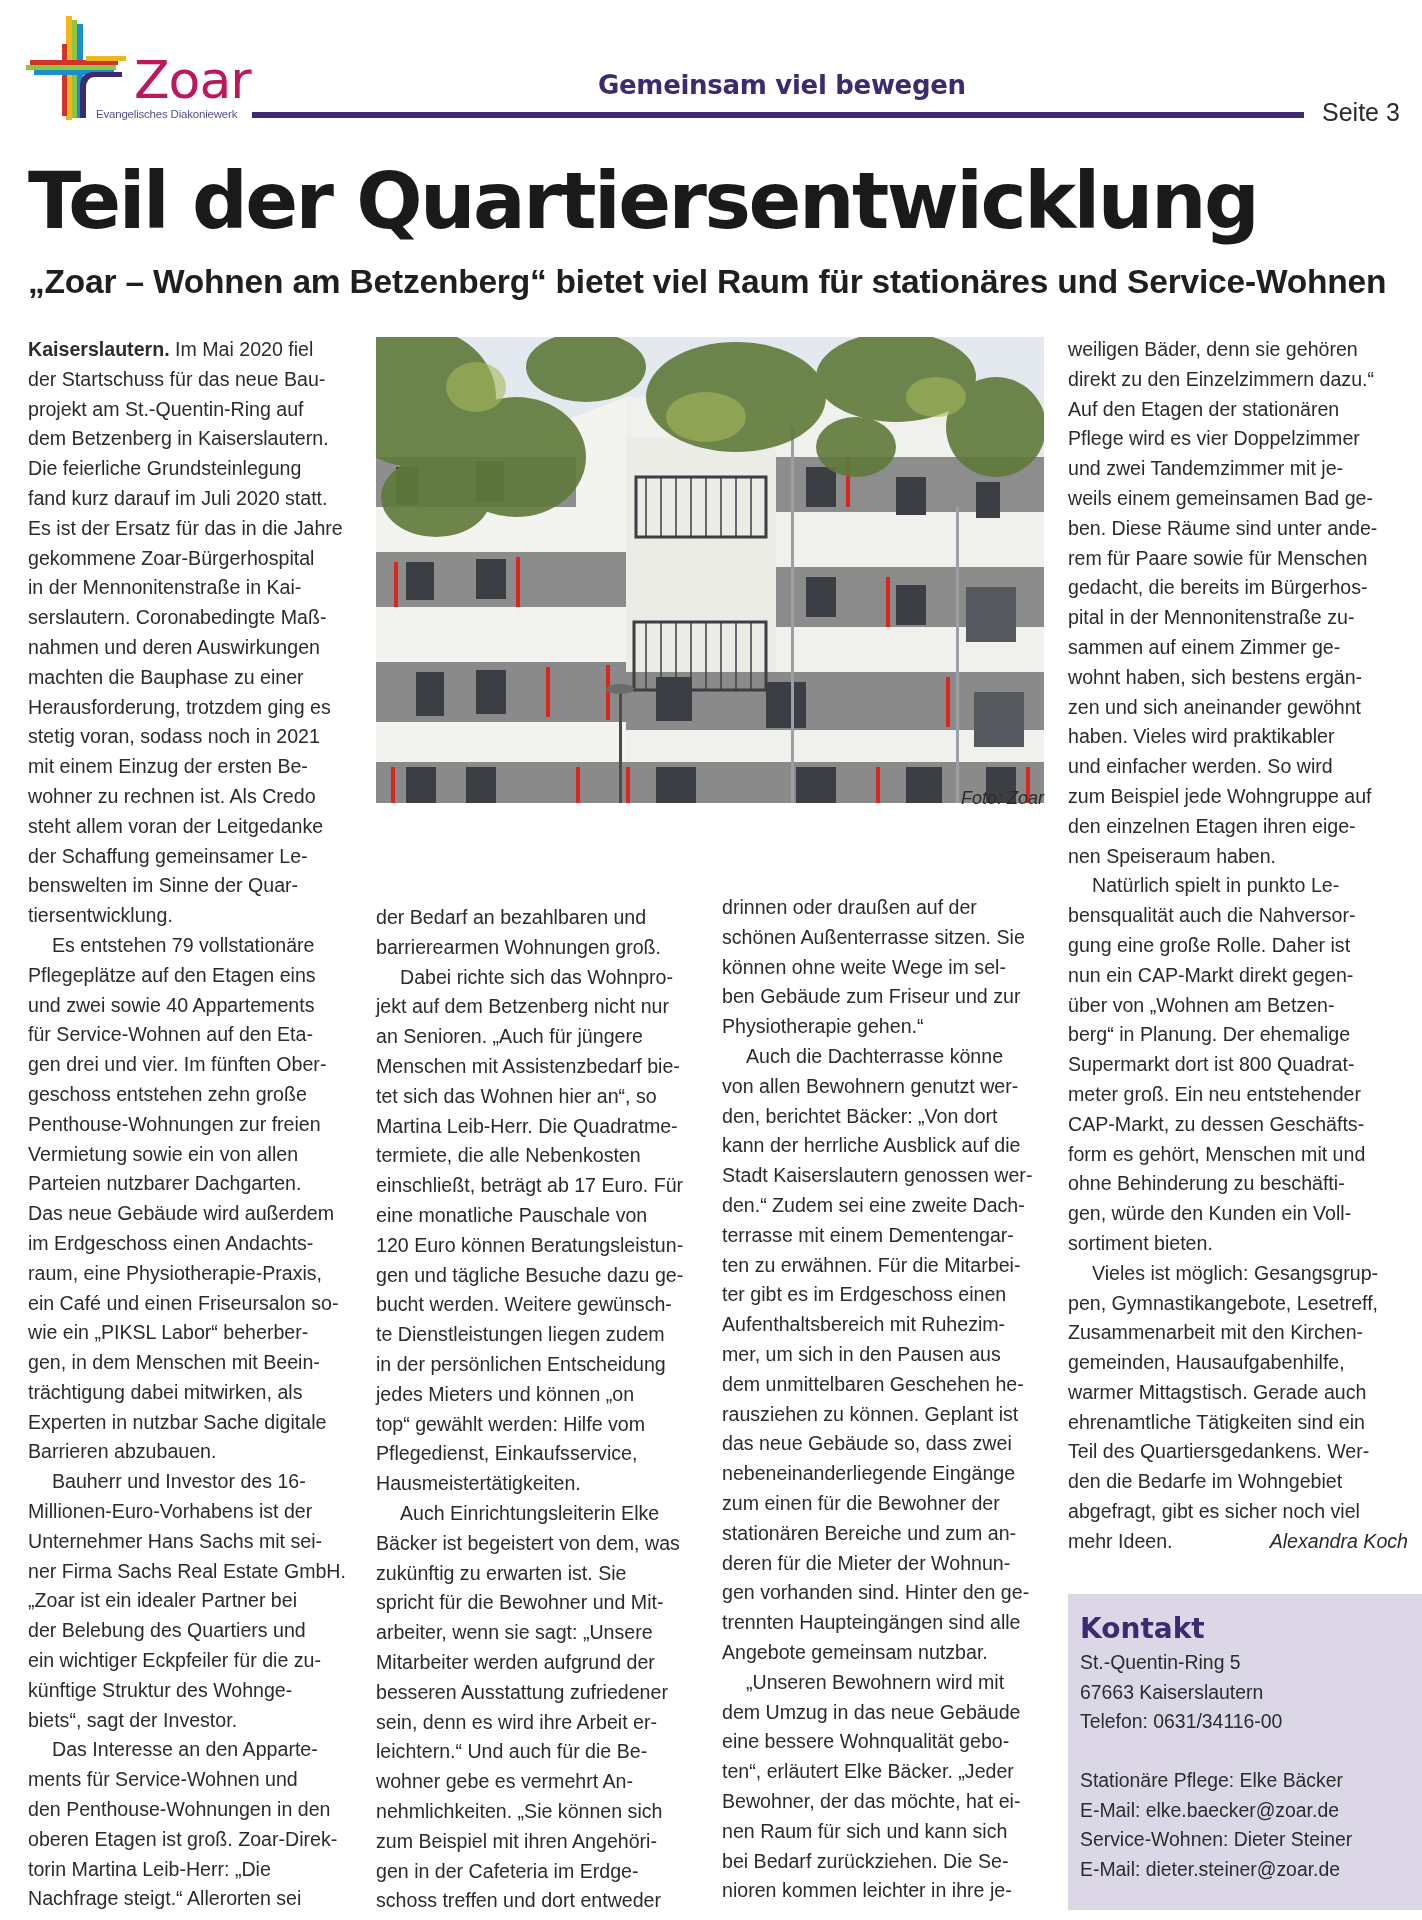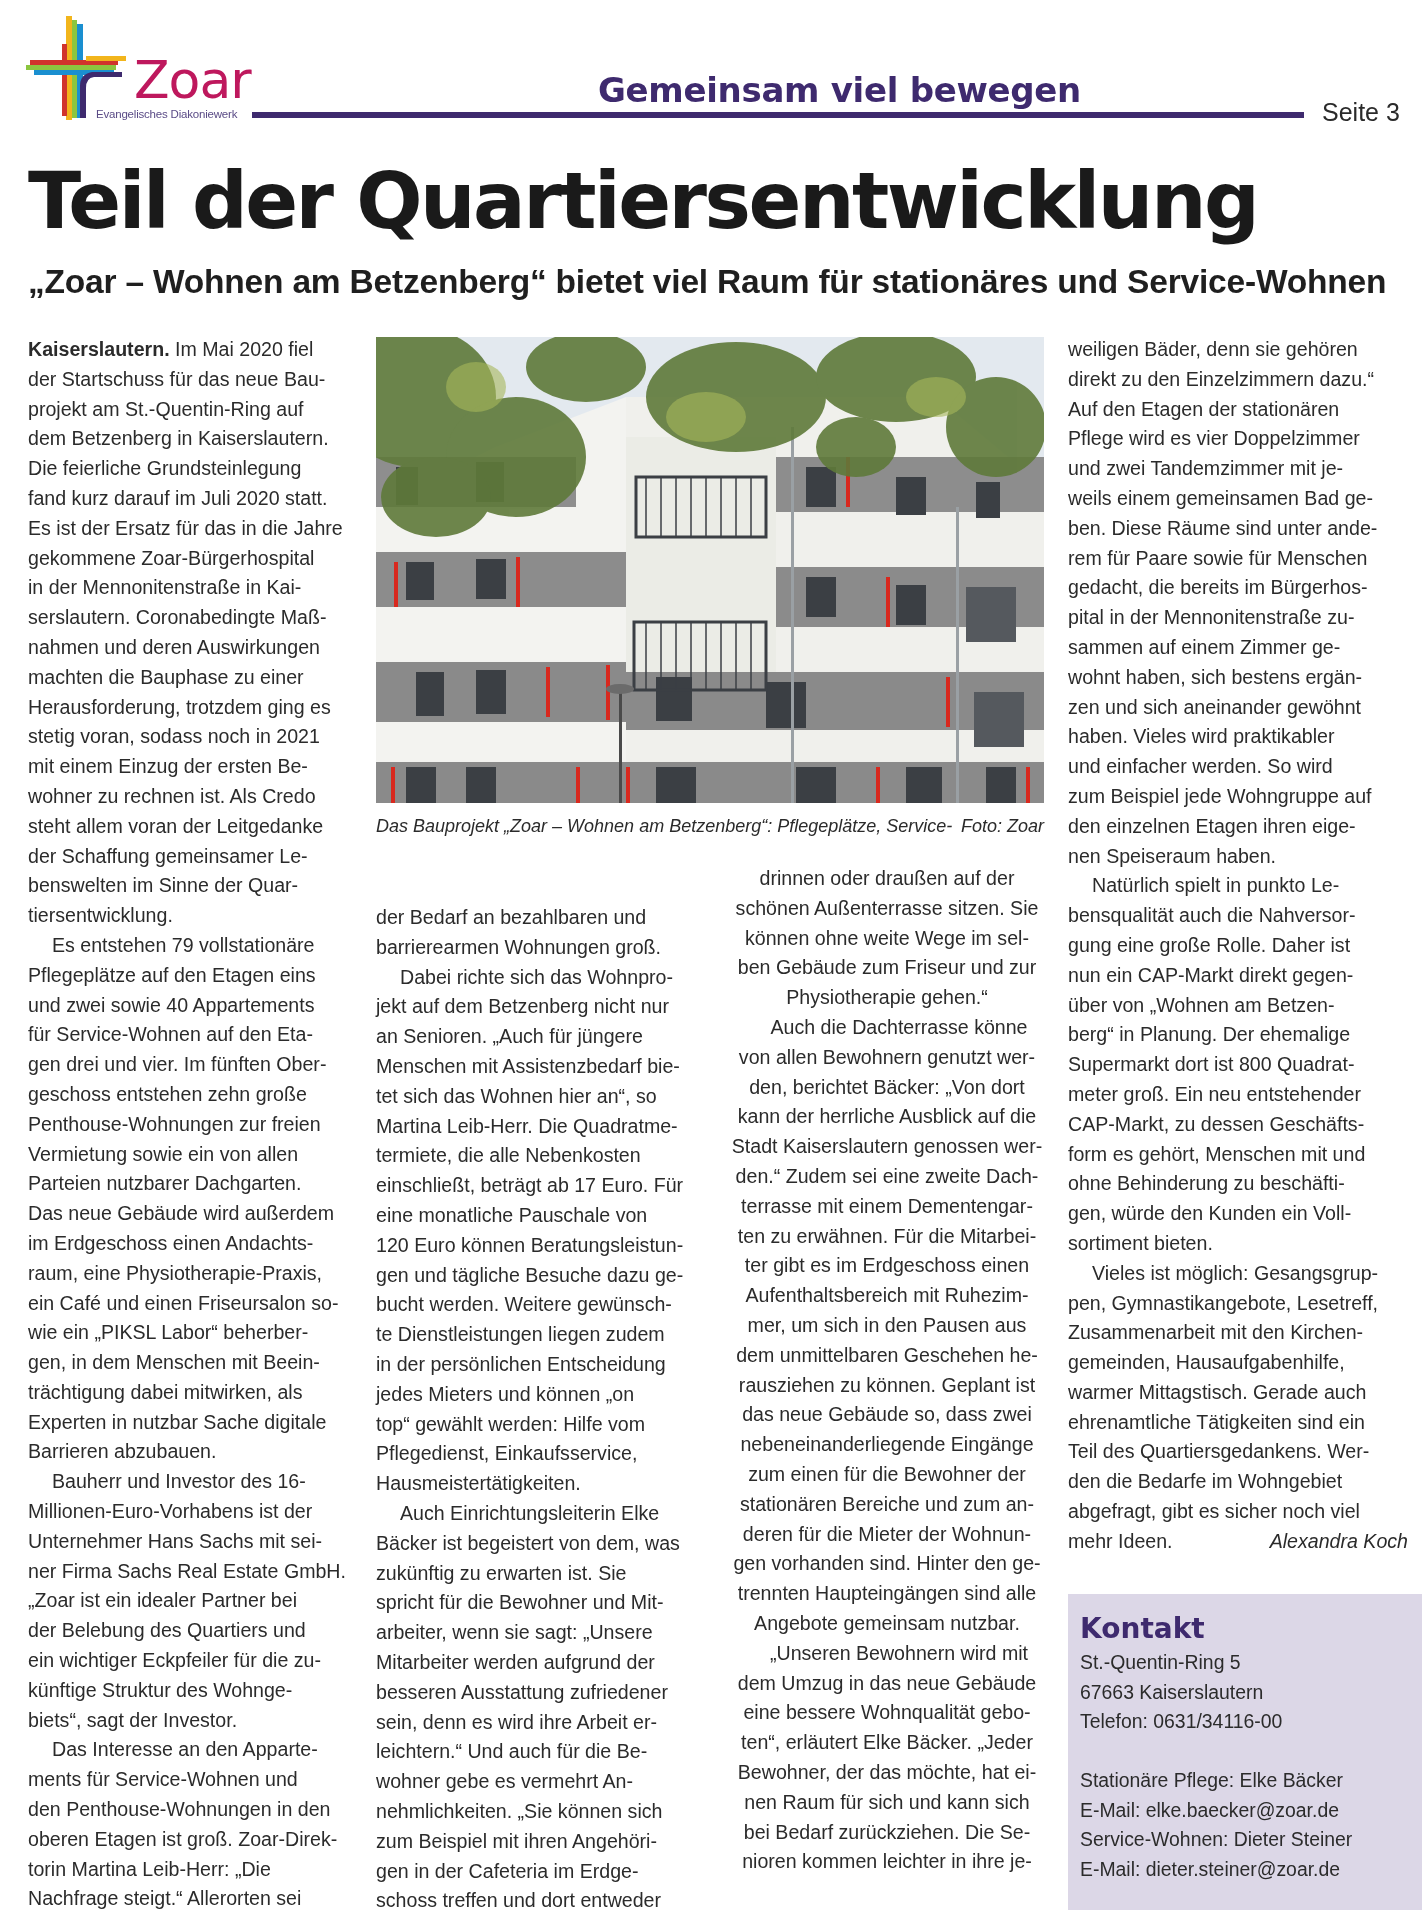--- a/index.html
+++ b/index.html
@@ -4,35 +4,35 @@
 <style>
   * { box-sizing: border-box; margin: 0; padding: 0; }
   html, body { width: 1422px; height: 1920px; background: #ffffff; overflow: hidden; }
   body { position: relative; font-family: "Liberation Sans", "DejaVu Sans", sans-serif; color: #2a2a2a; }
 
   
   .logo { position: absolute; left: 26px; top: 14px; width: 230px; height: 110px; }
   .logo svg.cross { position: absolute; left: 0; top: 0; }
   .logo-word { position: absolute; left: 108px; top: 40px; font-family: "DejaVu Sans", sans-serif; font-size: 52px; color: #be185d; letter-spacing: -1px; line-height: 1; }
   .logo-sub { position: absolute; left: 70px; top: 94px; font-size: 11.5px; color: #5a4b86; white-space: nowrap; letter-spacing: -0.2px; }
-  .header-title { position: absolute; left: 598px; top: 70px; font-family: "DejaVu Sans", sans-serif; font-weight: bold; font-size: 34px; color: #3e2a6e; letter-spacing: -0.3px; }
+  .header-title { position: absolute; left: 598px; top: 70px; font-family: "DejaVu Sans", sans-serif; font-weight: bold; font-size: 26px; color: #3e2a6e; letter-spacing: -0.3px; }
   .header-rule { position: absolute; left: 252px; top: 112px; width: 1052px; height: 6px; background: #3e2a6e; }
   .page-number { position: absolute; left: 1322px; top: 98px; font-size: 25px; color: #2a2a2a; }
 
   
   .headline { position: absolute; left: 28px; top: 162px; font-family: "DejaVu Sans", sans-serif; font-weight: bold; font-size: 78px; letter-spacing: -2.5px; color: #1a1a1a; line-height: 1; white-space: nowrap; }
   .subheadline { position: absolute; left: 28px; top: 263px; font-family: "Liberation Sans", sans-serif; font-size: 33.5px; color: #1f1f1f; white-space: nowrap; letter-spacing: -0.2px; }
 
   
   .col { position: absolute; font-size: 19.6px; line-height: 29.8px; color: #2b2b2b; }
   .col p { white-space: nowrap; }
   .col .ind { text-indent: 24px; }
   .col1 { left: 28px; top: 335px; width: 332px; }
   .col2 { left: 376px; top: 903px; width: 330px; }
-  .col3 { left: 722px; top: 864px; width: 330px; text-align: center; }
+  .col3 { left: 722px; top: 893px; width: 330px; }
   .col4 { left: 1068px; top: 335px; width: 340px; }
   .lead-bold { font-weight: bold; text-align: right; }
   .byline { font-style: italic; float: right; text-align: right; }
 
   
   .photo { position: absolute; left: 376px; top: 337px; width: 668px; height: 466px; overflow: hidden; background: #dfe6ec; }
   .photo svg { display: block; }
   .caption { position: absolute; left: 376px; top: 812px; width: 668px; font-style: italic; font-size: 18px; line-height: 28px; color: #2b2b2b; }
   .caption p { white-space: nowrap; }
   .caption .credit { position: absolute; right: 0; bottom: 0; }
@@ -223,21 +223,20 @@
     </g>
     <g fill="#a7b85a" opacity="0.6">
       <ellipse cx="330" cy="80" rx="40" ry="25"></ellipse>
       <ellipse cx="100" cy="50" rx="30" ry="25"></ellipse>
       <ellipse cx="560" cy="60" rx="30" ry="20"></ellipse>
     </g>
   </svg>
 </div>
 
 <div class="caption">
-  <p>Das Bauprojekt „Zoar – Wohnen am Betzenberg“: Pflegeplätze, Service-</p>
   <span class="credit">Foto: Zoar</span>
 </div>
 
 <div class="col col2">
   <p>der Bedarf an bezahlbaren und</p>
   <p>barrierearmen Wohnungen groß.</p>
   <p class="ind">Dabei richte sich das Wohnpro-</p>
   <p>jekt auf dem Betzenberg nicht nur</p>
   <p>an Senioren. „Auch für jüngere</p>
   <p>Menschen mit Assistenzbedarf bie-</p>

